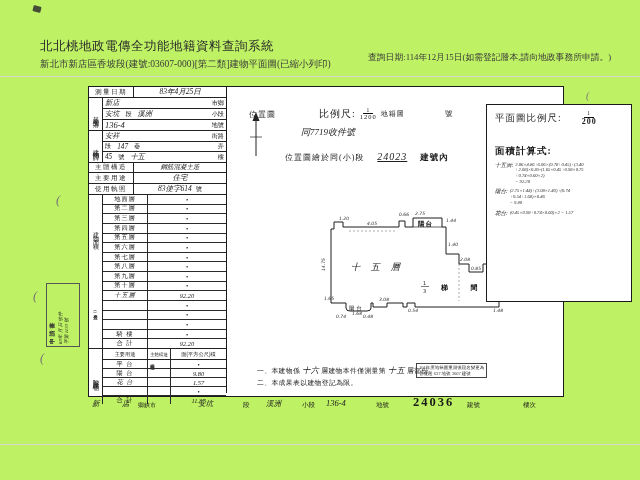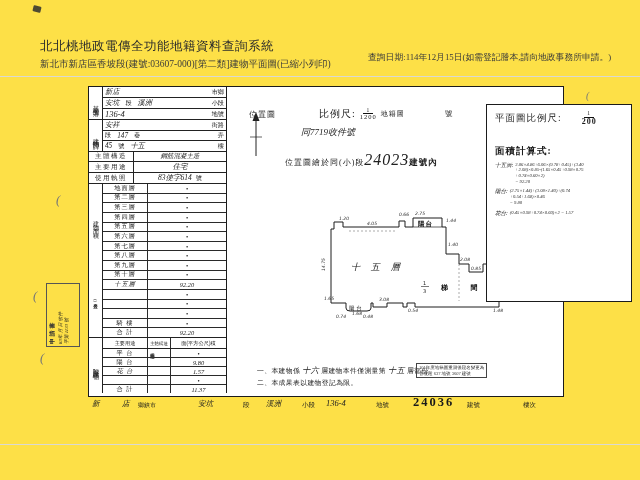--- a/index.html
+++ b/index.html
@@ -1,16 +1,16 @@
 <!DOCTYPE html>
 <html><head>
 <meta charset="utf-8">
 <style>
   html,body{margin:0;padding:0;}
-  .screen{position:relative;width:640px;height:480px;background:#fde047;overflow:hidden;
+  .screen{position:relative;width:640px;height:480px;background:#bef264;overflow:hidden;
           font-family:"Liberation Serif","DejaVu Serif",serif;color:#1a1a1a;}
   .abs{position:absolute;}
   .hw{font-style:italic;color:#202020;}
   .p{font-style:normal;}
   .rule{position:absolute;left:0;width:640px;height:1px;background:#d9d9d4;}
   
   .systitle{font-size:12.5px;letter-spacing:.5px;color:#2b2b2b;}
   .subtitle{font-size:9.5px;color:#3a3a3a;}
   .qdate{font-size:8.8px;color:#3a3a3a;}
   
@@ -40,22 +40,22 @@
   .acell2{width:22px;border-right:.7px solid #2a2a2a;}
   .acell3{flex:1;font-size:6.4px;display:flex;align-items:center;justify-content:center;}
   .ahead{display:flex;height:10px;border-bottom:.8px solid #222;font-size:5.2px;}
   .ahead div{display:flex;align-items:center;justify-content:center;}
   .structnote{position:absolute;left:47px;top:12px;writing-mode:vertical-rl;text-orientation:upright;font-size:4.3px;color:#333;}
   
   .locline{font-size:8px;letter-spacing:1px;display:flex;align-items:center;gap:4px;white-space:nowrap;}
   .frac{display:inline-flex;flex-direction:column;align-items:center;line-height:1;vertical-align:middle;}
   .frac .num{font-size:5.5px;border-bottom:.9px solid #111;padding:0 3px;}
   .frac .den{font-size:6.5px;}
-  .drawn{font-size:8px;letter-spacing:1px;white-space:nowrap;display:flex;align-items:baseline;gap:0;}
-  .drawn .no{font-size:16px;}
+  .drawn{font-size:8px;letter-spacing:1px;white-space:nowrap;display:flex;align-items:baseline;gap:13px;}
+  .drawn .no{font-size:10px;text-decoration:underline;}
   .drawn .bold{font-weight:bold;font-size:8.5px;}
   
   .noteline{font-size:6.8px;letter-spacing:.4px;white-space:nowrap;}
   .noteline .hwb{font-size:8px;}
   .rstamp{border:.9px solid #444;padding:1px 2px;font-size:4.5px;line-height:1.25;color:#333;white-space:nowrap;}
   
   .calcbox{position:absolute;left:486px;top:104px;width:146px;height:198px;border:1.2px solid #1b1b1b;background:#fff;padding:6px 6px 0 8px;box-sizing:border-box;}
   .calcrow{font-size:9.5px;letter-spacing:1px;display:flex;align-items:center;gap:20px;}
   .calcrow .frac .den{font-size:8px;font-weight:bold;}
   .cblock{margin-top:4px;display:flex;gap:2px;}
@@ -81,20 +81,24 @@
   <div class="cornermark"></div>
 
   <div class="abs systitle" style="left:40px;top:38px;">北北桃地政電傳全功能地籍資料查詢系統</div>
   <div class="abs subtitle" style="left:40px;top:58px;">新北市新店區香坡段(建號:03607-000)[第二類]建物平面圖(已縮小列印)</div>
   <div class="abs qdate" style="left:368px;top:52px;">查詢日期:114年12月15日(如需登記謄本,請向地政事務所申請。)</div>
   <div class="rule" style="top:76px;"></div>
 
   <div class="form">
 
     <div class="ltable">
+      <div class="blk" style="height:14px;">
+        <div class="lab4">測量日期</div>
+        <div class="val hw">83年4月25日</div>
+      </div>
 
       <div class="blk" style="height:39px;">
         <div class="vlab">基地坐落</div>
         <div class="stack">
           <div class="srow">
               <span class="hw">新店</span>
               <span class="suf">市鄉</span>
             </div>
           <div class="srow">
               <span class="hw">安坑</span>

